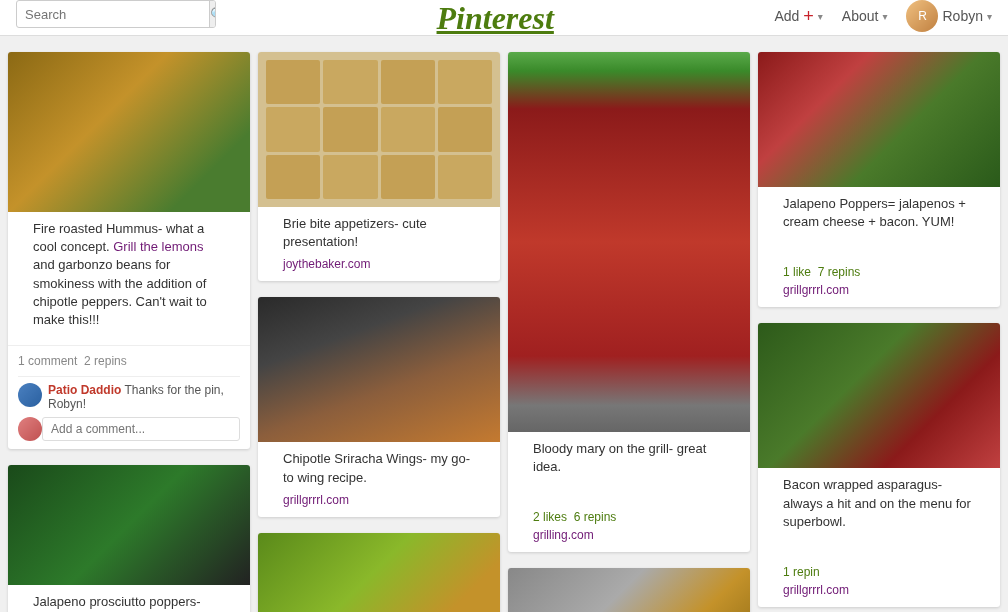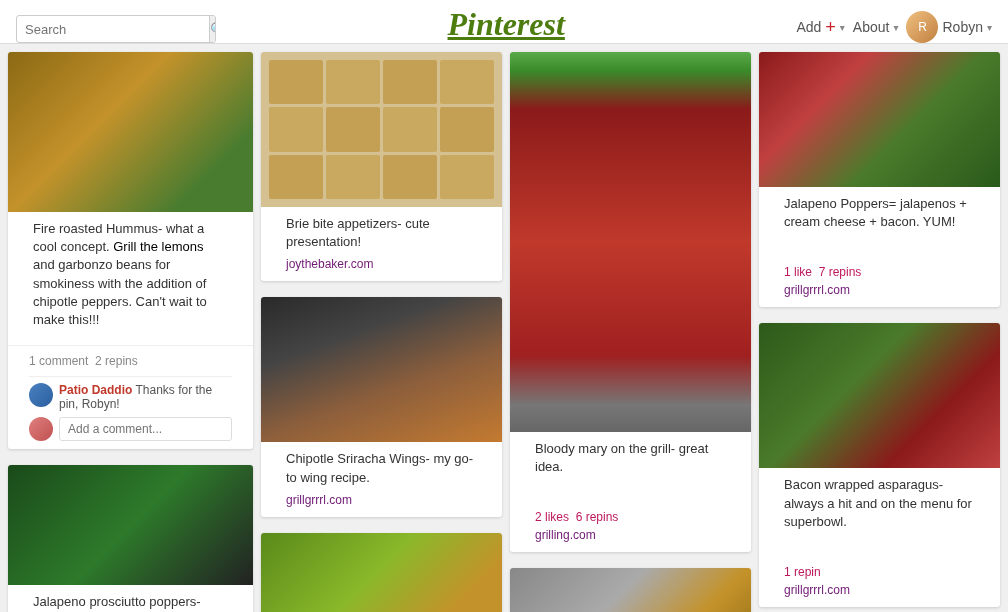--- a/index.html
+++ b/index.html
@@ -1,39 +1,39 @@
 <!DOCTYPE html>
 <html><head>
   <meta charset="utf-8">
   <style>
     * { box-sizing: border-box; margin: 0; padding: 0; }
     body { font-family: Arial, Helvetica, sans-serif; background: #f0f0f0; font-size: 13px; }
 
     
     #header {
-      position: fixed; top: 0; left: 0; right: 0; height: 44px;
+      position: fixed; top: 0; left: 0; right: 0; height: 36px;
       background: #fff; border-bottom: 1px solid #ddd;
-      display: flex; align-items: flex-end; justify-content: space-between;
+      display: flex; align-items: flex-start; justify-content: space-between;
       padding: 0 16px; z-index: 100;
     }
     #search-area {
       display: flex; align-items: center;
       border: 1px solid #ccc; border-radius: 3px; overflow: hidden;
       width: 200px; height: 28px;
     }
     #search-area input {
       border: none; outline: none; padding: 0 8px; flex: 1; font-size: 13px; color: #999;
     }
     #search-area button {
       background: #eee; border: none; border-left: 1px solid #ccc;
       width: 28px; height: 28px; cursor: pointer; display: flex; align-items: center; justify-content: center;
     }
     .logo { font-size: 32px; color: #c8232c; font-family: Georgia, serif; font-style: italic; font-weight: bold; }
     .logo span { color: #4d7c0f; text-decoration: underline; }
-    #nav-right { display: flex; align-items: center; gap: 8px; }
+    #nav-right { display: flex; align-items: center; gap: 19px; }
     .nav-btn {
       background: none; border: none; cursor: pointer; font-size: 14px; color: #555;
       display: flex; align-items: center; gap: 4px;
     }
     .nav-btn .plus { font-size: 18px; color: #c8232c; }
     .avatar-img {
       width: 32px; height: 32px; border-radius: 50%;
       background: linear-gradient(135deg, #f0c080, #c08040); display: flex; align-items: center; justify-content: center;
       font-size: 12px; color: #fff;
     }
@@ -44,30 +44,30 @@
       box-shadow: 0 1px 3px rgba(0,0,0,0.15);
     }
     .pin-image {
       width: 100%; display: block; overflow: hidden;
     }
     .pin-image .img-placeholder {
       width: 100%; position: relative; overflow: hidden;
     }
     .pin-body { padding: 8px 25px 10px; }
     .pin-description { font-size: 13px; color: #333; line-height: 1.4; margin-bottom: 6px; }
-    .pin-stats { font-size: 12px; color: #be185d; margin-bottom: 4px; margin-top: 34px; }
+    .pin-stats { font-size: 12px; color: #4d7c0f; margin-bottom: 4px; margin-top: 34px; }
     .pin-source { font-size: 12px; color: #701a75; }
 
     
-    .pin-comments { padding: 8px 21px; border-top: 1px solid #eee; }
+    .pin-comments { padding: 8px 10px; border-top: 1px solid #eee; }
     .comment-stats { font-size: 12px; color: #888; margin-bottom: 8px; }
     .comment-item { display: flex; gap: 6px; margin-bottom: 6px; align-items: flex-start; }
     .comment-text { font-size: 12px; color: #555; }
     .comment-text strong { color: #c0392b; font-weight: bold; }
-    .comment-input-row { display: flex; gap: 6px; align-items: center; margin-top: 6px; }
+    .comment-input-row { display: flex; gap: 0; align-items: center; margin-top: 6px; }
     .comment-input {
       flex: 1; border: 1px solid #ddd; border-radius: 3px; padding: 4px 8px;
       font-size: 12px; color: #999; outline: none;
     }
 
     
     .img-food-hummus { background: linear-gradient(135deg, #8b6914 0%, #c4922a 40%, #4a7c2f 80%); height: 160px; }
     .img-wings { background: linear-gradient(160deg, #2a2a2a 0%, #444 30%, #8b5e3c 60%, #c47a30 100%); height: 145px; }
     .img-jalapeno-poppers { background: linear-gradient(135deg, #8b1a1a 0%, #c04040 30%, #4a7a2a 60%, #2a5a1a 100%); height: 135px; }
     .img-asparagus { background: linear-gradient(135deg, #2d5a1a 0%, #4a7a2a 40%, #8b1a1a 70%, #c04040 100%); height: 145px; }
@@ -122,21 +122,21 @@
 <div style="margin-top:44px; padding: 8px; background: #f0f0f0; display: flex; gap: 8px; align-items: flex-start;">
 
   <div style="flex: 1; display: flex; flex-direction: column; gap: 8px;">
 
     <div class="pin-card">
       <div class="pin-image">
         <div class="img-placeholder img-food-hummus"></div>
       </div>
       <div class="pin-body">
         <div class="pin-description">
-          Fire roasted Hummus- what a cool concept. <span style="color:#000000;">Grill the lemons</span> and garbonzo beans for smokiness with the addition of chipotle peppers. Can't wait to make this!!!
+          Fire roasted Hummus- what a cool concept. <span style="color:#701a75;">Grill the lemons</span> and garbonzo beans for smokiness with the addition of chipotle peppers. Can't wait to make this!!!
         </div>
       </div>
       <div class="pin-comments">
         <div class="comment-stats">1 comment &nbsp;2 repins</div>
         <div style="height:1px; background:#eee; margin: 6px 0;"></div>
         <div class="comment-item">
           <div class="user-avatar-sm ua-blue"></div>
           <div class="comment-text">
             <strong>Patio Daddio</strong> Thanks for the pin, Robyn!
           </div>

